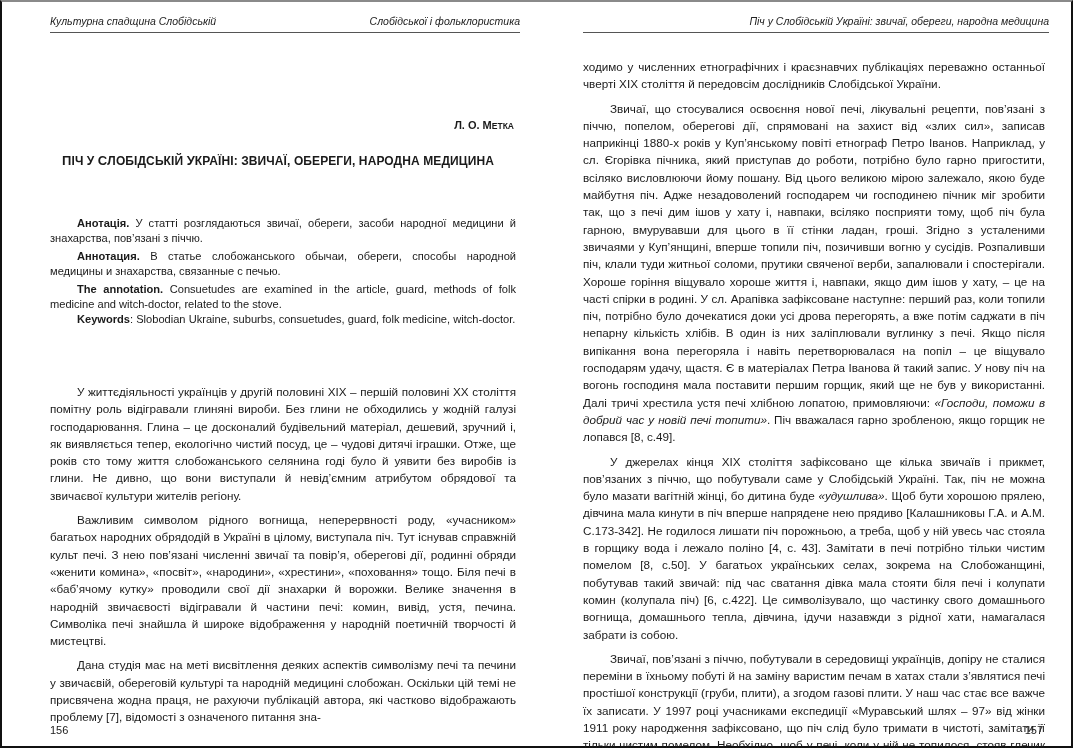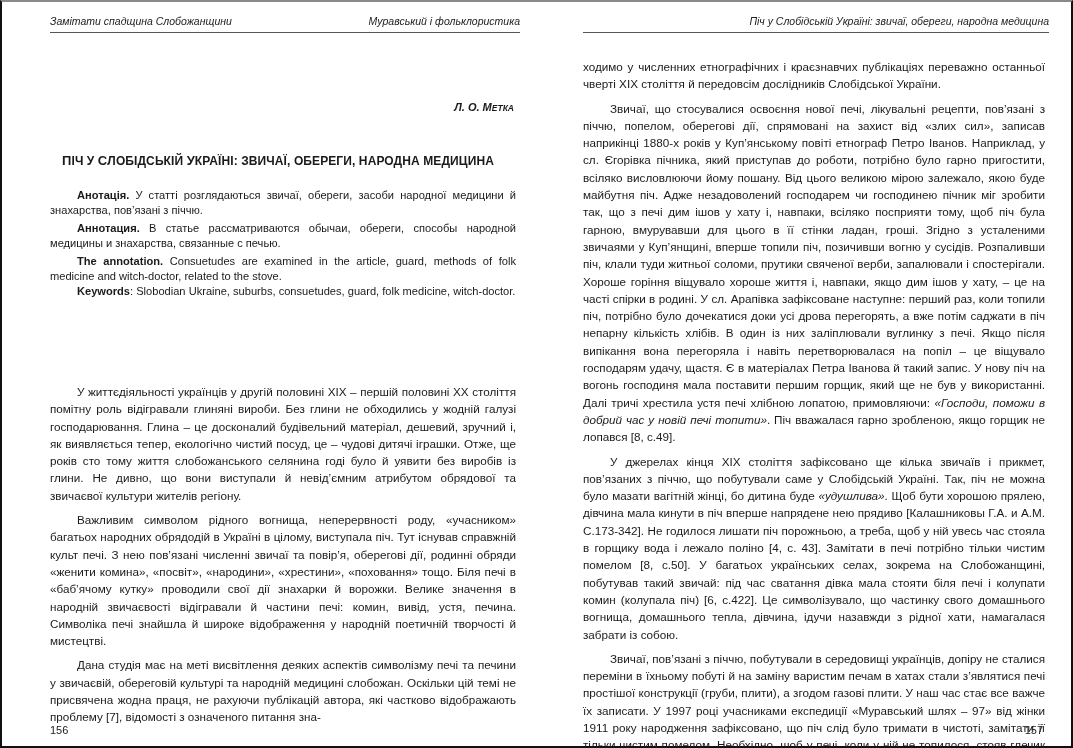--- a/index.html
+++ b/index.html
@@ -8,60 +8,60 @@
   .frame { position:absolute; left:0; top:0; width:1069px; height:744px;
            border-left:2px solid #111; border-right:2px solid #111; border-bottom:2px solid #111;
            border-top:2px solid #8a8a8a; }
   .page { position:absolute; top:0; height:748px; }
   .page.left { left:50px; width:470px; }
   .page.right { left:583px; width:466px; }
   .running-head { position:absolute; top:14px; left:0; right:0; height:18px;
                   border-bottom:1.5px solid #555; font-size:10.5px; font-style:italic; color:#222; }
   .running-head .l { position:absolute; left:0; top:1px; }
   .running-head .r { position:absolute; right:0; top:1px; }
-  .author { position:absolute; top:101px; right:6px; font-size:11px; font-weight:bold; font-style:italic; }
+  .author { position:absolute; top:119px; right:6px; font-size:11px; font-weight:bold; }
   .author .sc { font-size:8.5px; }
   .title { position:absolute; top:153px; left:12px; right:0; font-size:13px; font-weight:bold; letter-spacing:0.1px; }
   .title .sm { font-size:12px; }
-  .abstract { position:absolute; top:188px; left:0; right:4px; font-size:11.1px; line-height:14.6px; text-align:justify; }
+  .abstract { position:absolute; top:216px; left:0; right:4px; font-size:11.1px; line-height:14.6px; text-align:justify; }
   .abstract p { margin:0; text-indent:27px; }
   .abstract p.gap { margin-top:4px; }
   .body-text { position:absolute; left:0; right:4px; font-size:11.7px; line-height:17.3px; text-align:justify; }
   .body-text p { margin:7px 0 4px 0; text-indent:27px; }
   .body-text p.cont { text-indent:0; }
   .left .body-text { top:376px; }
   .right .body-text { top:51px; }
   .page-num { position:absolute; top:724px; font-size:11px; }
   .left .page-num { left:0; }
   .right .page-num { right:6px; }
   b { font-weight:bold; }
   i { font-style:italic; }
 </style>
 </head>
 <body>
 
 <div class="frame"></div>
 
 <div class="page left">
   <div class="running-head">
-    <span class="l">Замітати спадщина Слобожанщини</span>
-    <span class="r">Муравський і фольклористика</span>
+    <span class="l">Культурна спадщина Слобідській</span>
+    <span class="r">Слобідської і фольклористика</span>
   </div>
 
   <div class="author">
     <span>Л. О. М</span><span class="sc">ЕТКА</span>
   </div>
 
   <div class="title">
     <span>П</span><span class="sm">ІЧ У </span><span>С</span><span class="sm">ЛОБІДСЬКІЙ </span><span>У</span><span class="sm">КРАЇНІ: ЗВИЧАЇ, ОБЕРЕГИ, НАРОДНА МЕДИЦИНА</span>
   </div>
 
   <div class="abstract">
     <p><b>Анотація.</b><span> У статті розглядаються звичаї, обереги, засоби народної медицини й знахарства, пов’язані з піччю.</span></p>
-    <p class="gap"><b>Аннотация.</b><span> В статье рассматриваются обычаи, обереги, способы народной медицины и знахарства, связанные с печью.</span></p>
+    <p class="gap"><b>Аннотация.</b><span> В статье слобожанського обычаи, обереги, способы народной медицины и знахарства, связанные с печью.</span></p>
     <p class="gap"><b>The annotation.</b><span> Consuetudes are examined in the article, guard, methods of folk medicine and witch-doctor, related to the stove.</span></p>
     <p><b>Keywords</b><span>: Slobodian Ukraine, suburbs, consuetudes, guard, folk medicine, witch-doctor.</span></p>
   </div>
 
   <div class="body-text">
     <p>У життєдіяльності українців у другій половині XIX – першій половині XX століття помітну роль відігравали глиняні вироби. Без глини не обходились у жодній галузі господарювання. Глина – це досконалий будівельний матеріал, дешевий, зручний і, як виявляється тепер, екологічно чистий посуд, це – чудові дитячі іграшки. Отже, ще років сто тому життя слобожанського селянина годі було й уявити без виробів із глини. Не дивно, що вони виступали й невід’ємним атрибутом обрядової та звичаєвої культури жителів регіону.</p>
     <p>Важливим символом рідного вогнища, неперервності роду, «учасником» багатьох народних обрядодій в Україні в цілому, виступала піч. Тут існував справжній культ печі. З нею пов’язані численні звичаї та повір’я, оберегові дії, родинні обряди «женити комина», «посвіт», «народини», «хрестини», «поховання» тощо. Біля печі в «баб’ячому кутку» проводили свої дії знахарки й ворожки. Велике значення в народній звичаєвості відігравали й частини печі: комин, вивід, устя, печина. Символіка печі знайшла й широке відображення у народній поетичній творчості й мистецтві.</p>
     <p>Дана студія має на меті висвітлення деяких аспектів символізму печі та печини у звичаєвій, обереговій культурі та народній медицині слобожан. Оскільки цій темі не присвячена жодна праця, не рахуючи публікацій автора, які частково відображають проблему [7], відомості з означеного питання зна-</p>
   </div>
 

